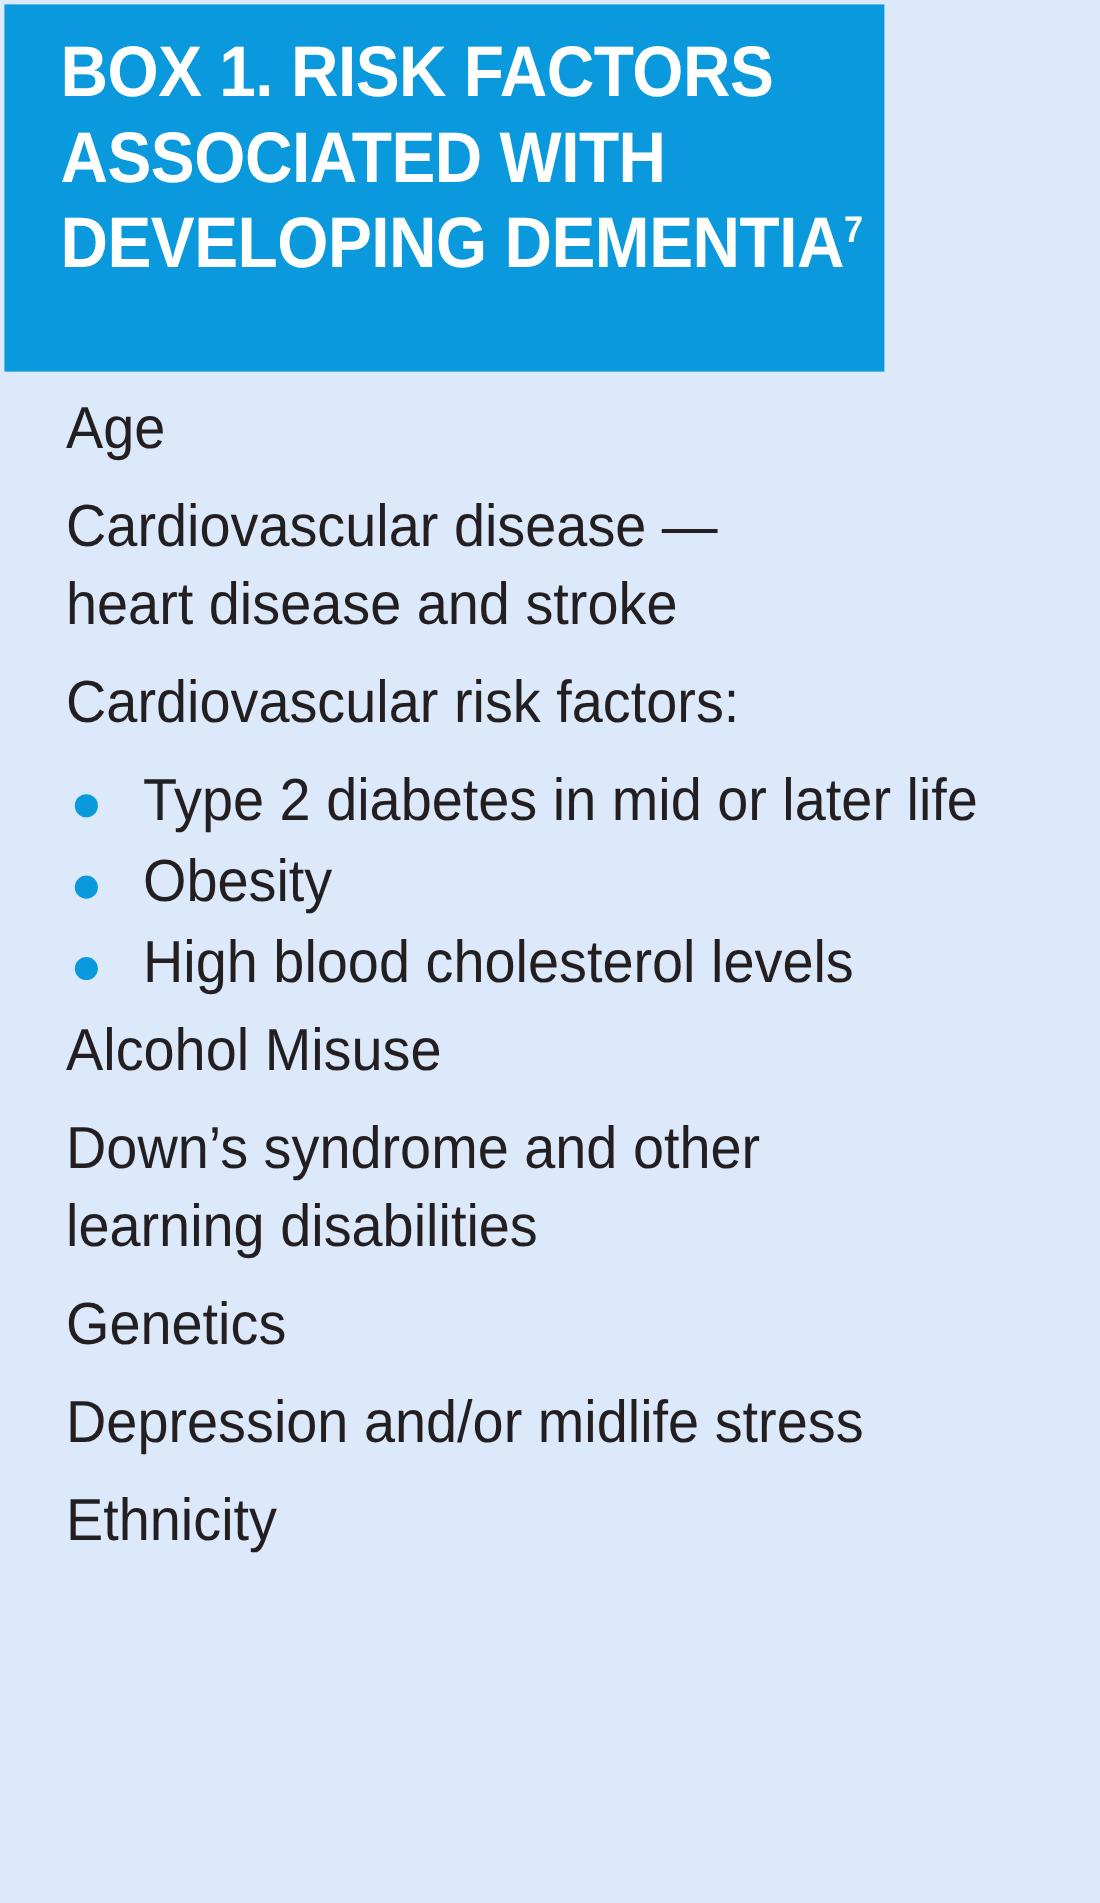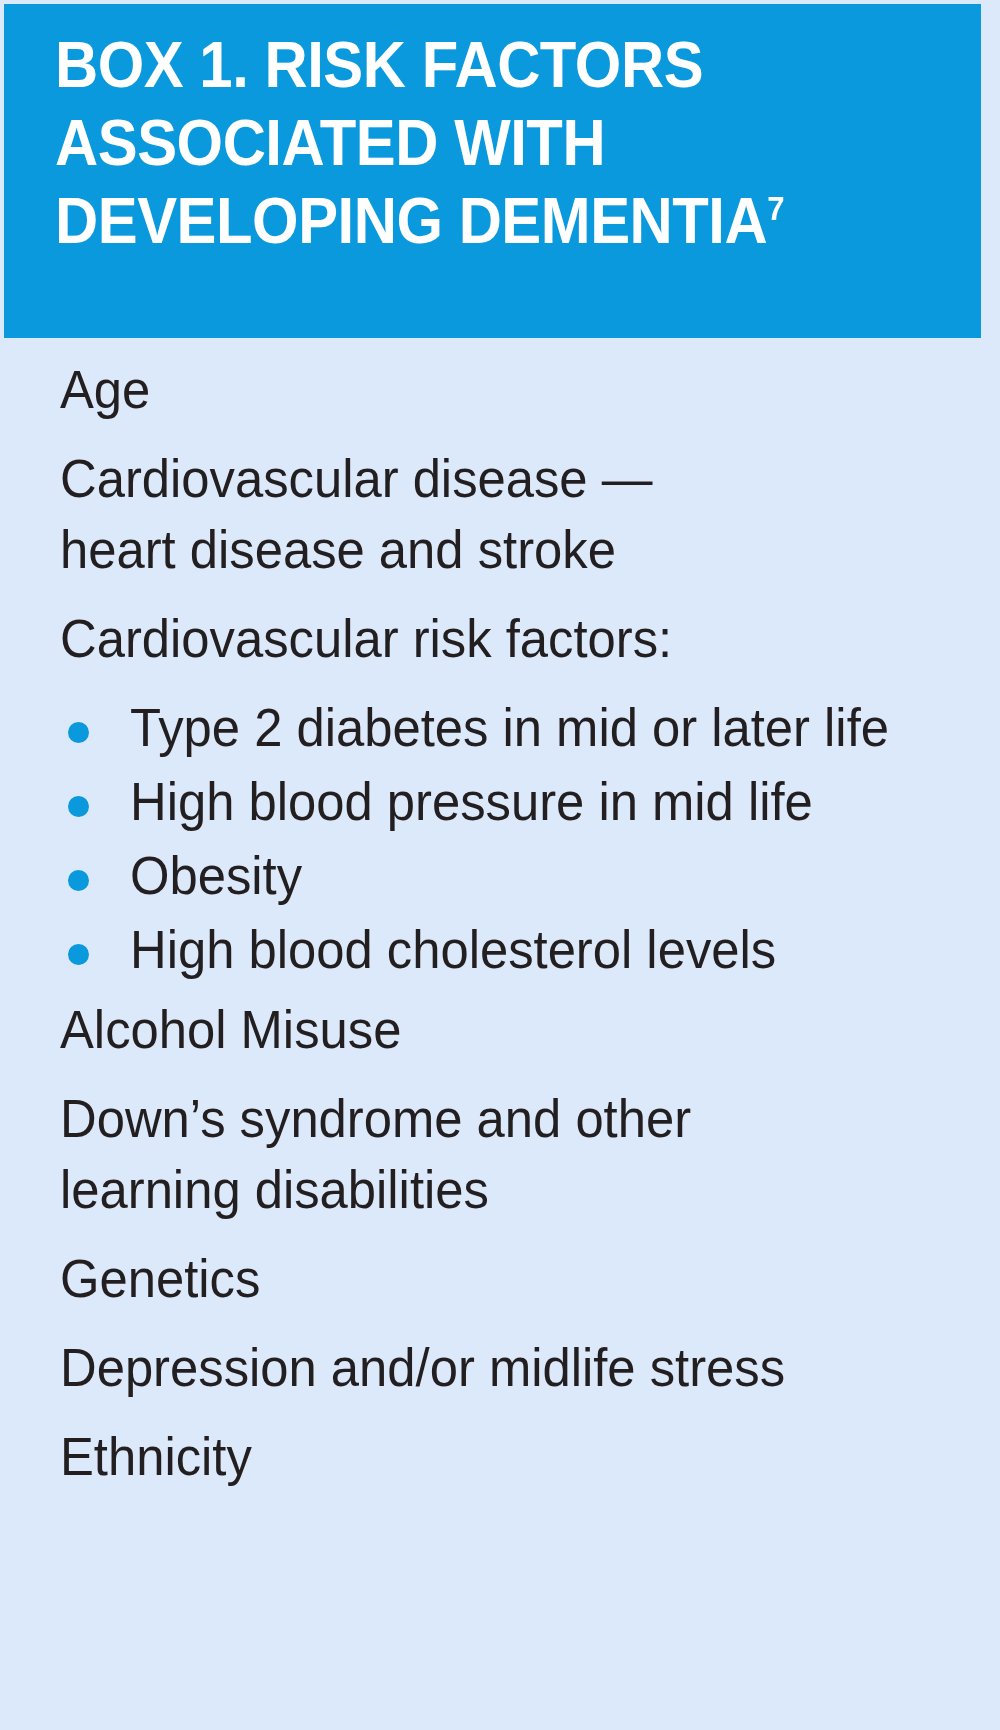--- a/index.html
+++ b/index.html
@@ -15,21 +15,21 @@
     background: #dce9fb;
     font-family: "Liberation Sans", "DejaVu Sans", sans-serif;
     box-sizing: border-box;
   }
 
   
   .box-header {
     position: absolute;
     left: 4px;
     top: 4px;
-    width: 977px;
+    width: 800px;
     height: 334px;
     background: #0b99dd;
     box-sizing: border-box;
     overflow: hidden;
   }
   .box-title {
     position: absolute;
     left: 51px;
     top: 22px;
     width: 900px;
@@ -121,24 +121,20 @@
 heart disease and stroke</p>
     <p class="risk-line">Cardiovascular risk factors:</p>
 
     <ul class="bullet-list">
       <li class="bullet-item">
         <span class="dot"></span>
         <span class="btext">Type 2 diabetes in mid or later life</span>
       </li>
       <li class="bullet-item">
         <span class="dot"></span>
-        <span class="btext">High blood pressure in mid life</span>
-      </li>
-      <li class="bullet-item">
-        <span class="dot"></span>
         <span class="btext">Obesity</span>
       </li>
       <li class="bullet-item">
         <span class="dot"></span>
         <span class="btext">High blood cholesterol levels</span>
       </li>
     </ul>
 
     <p class="risk-line">Alcohol Misuse</p>
     <p class="risk-line">Down’s syndrome and other

